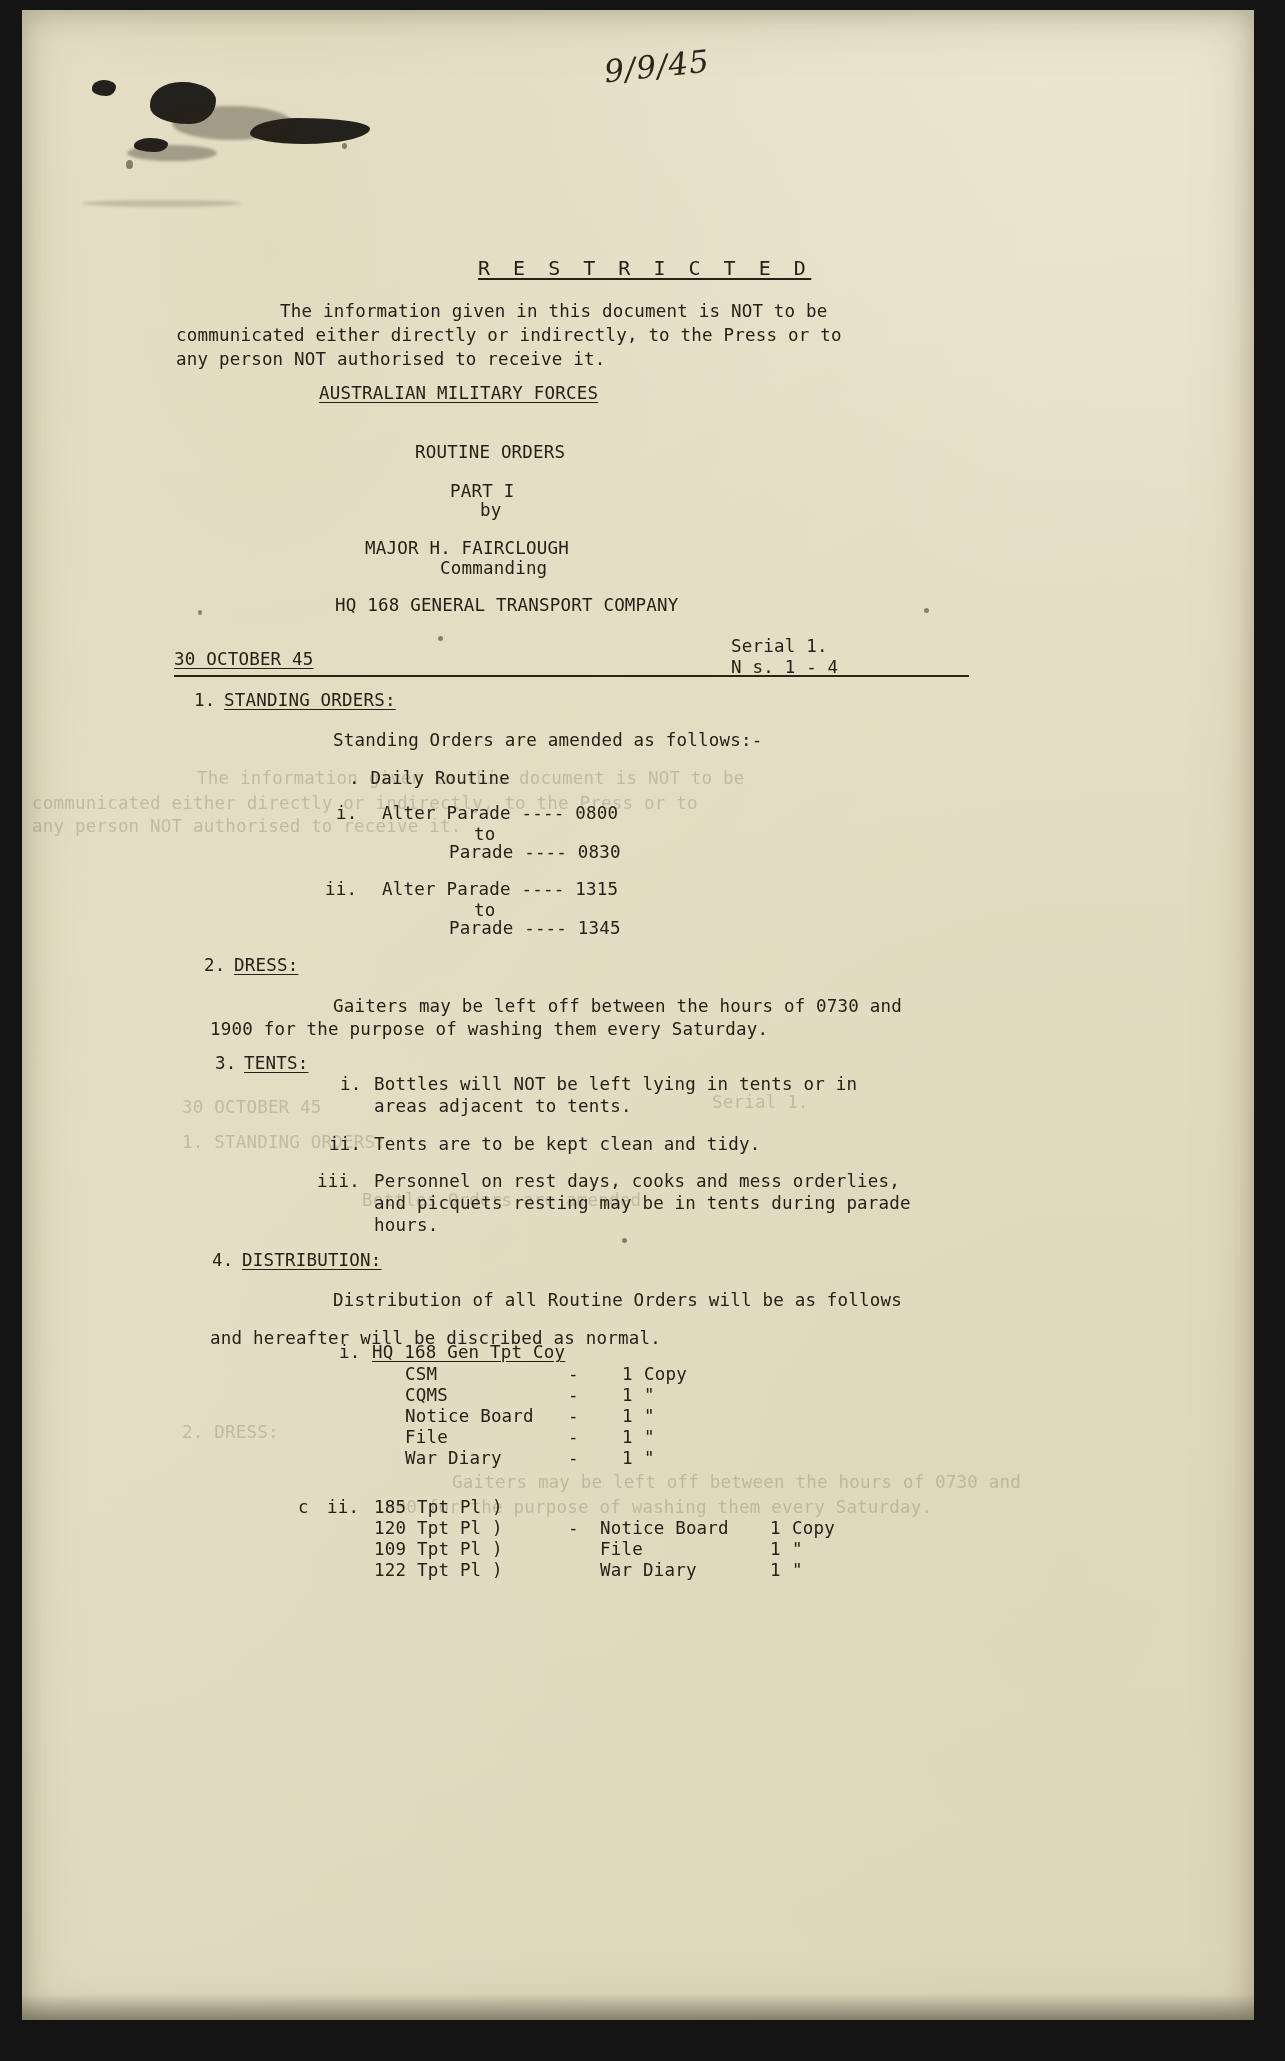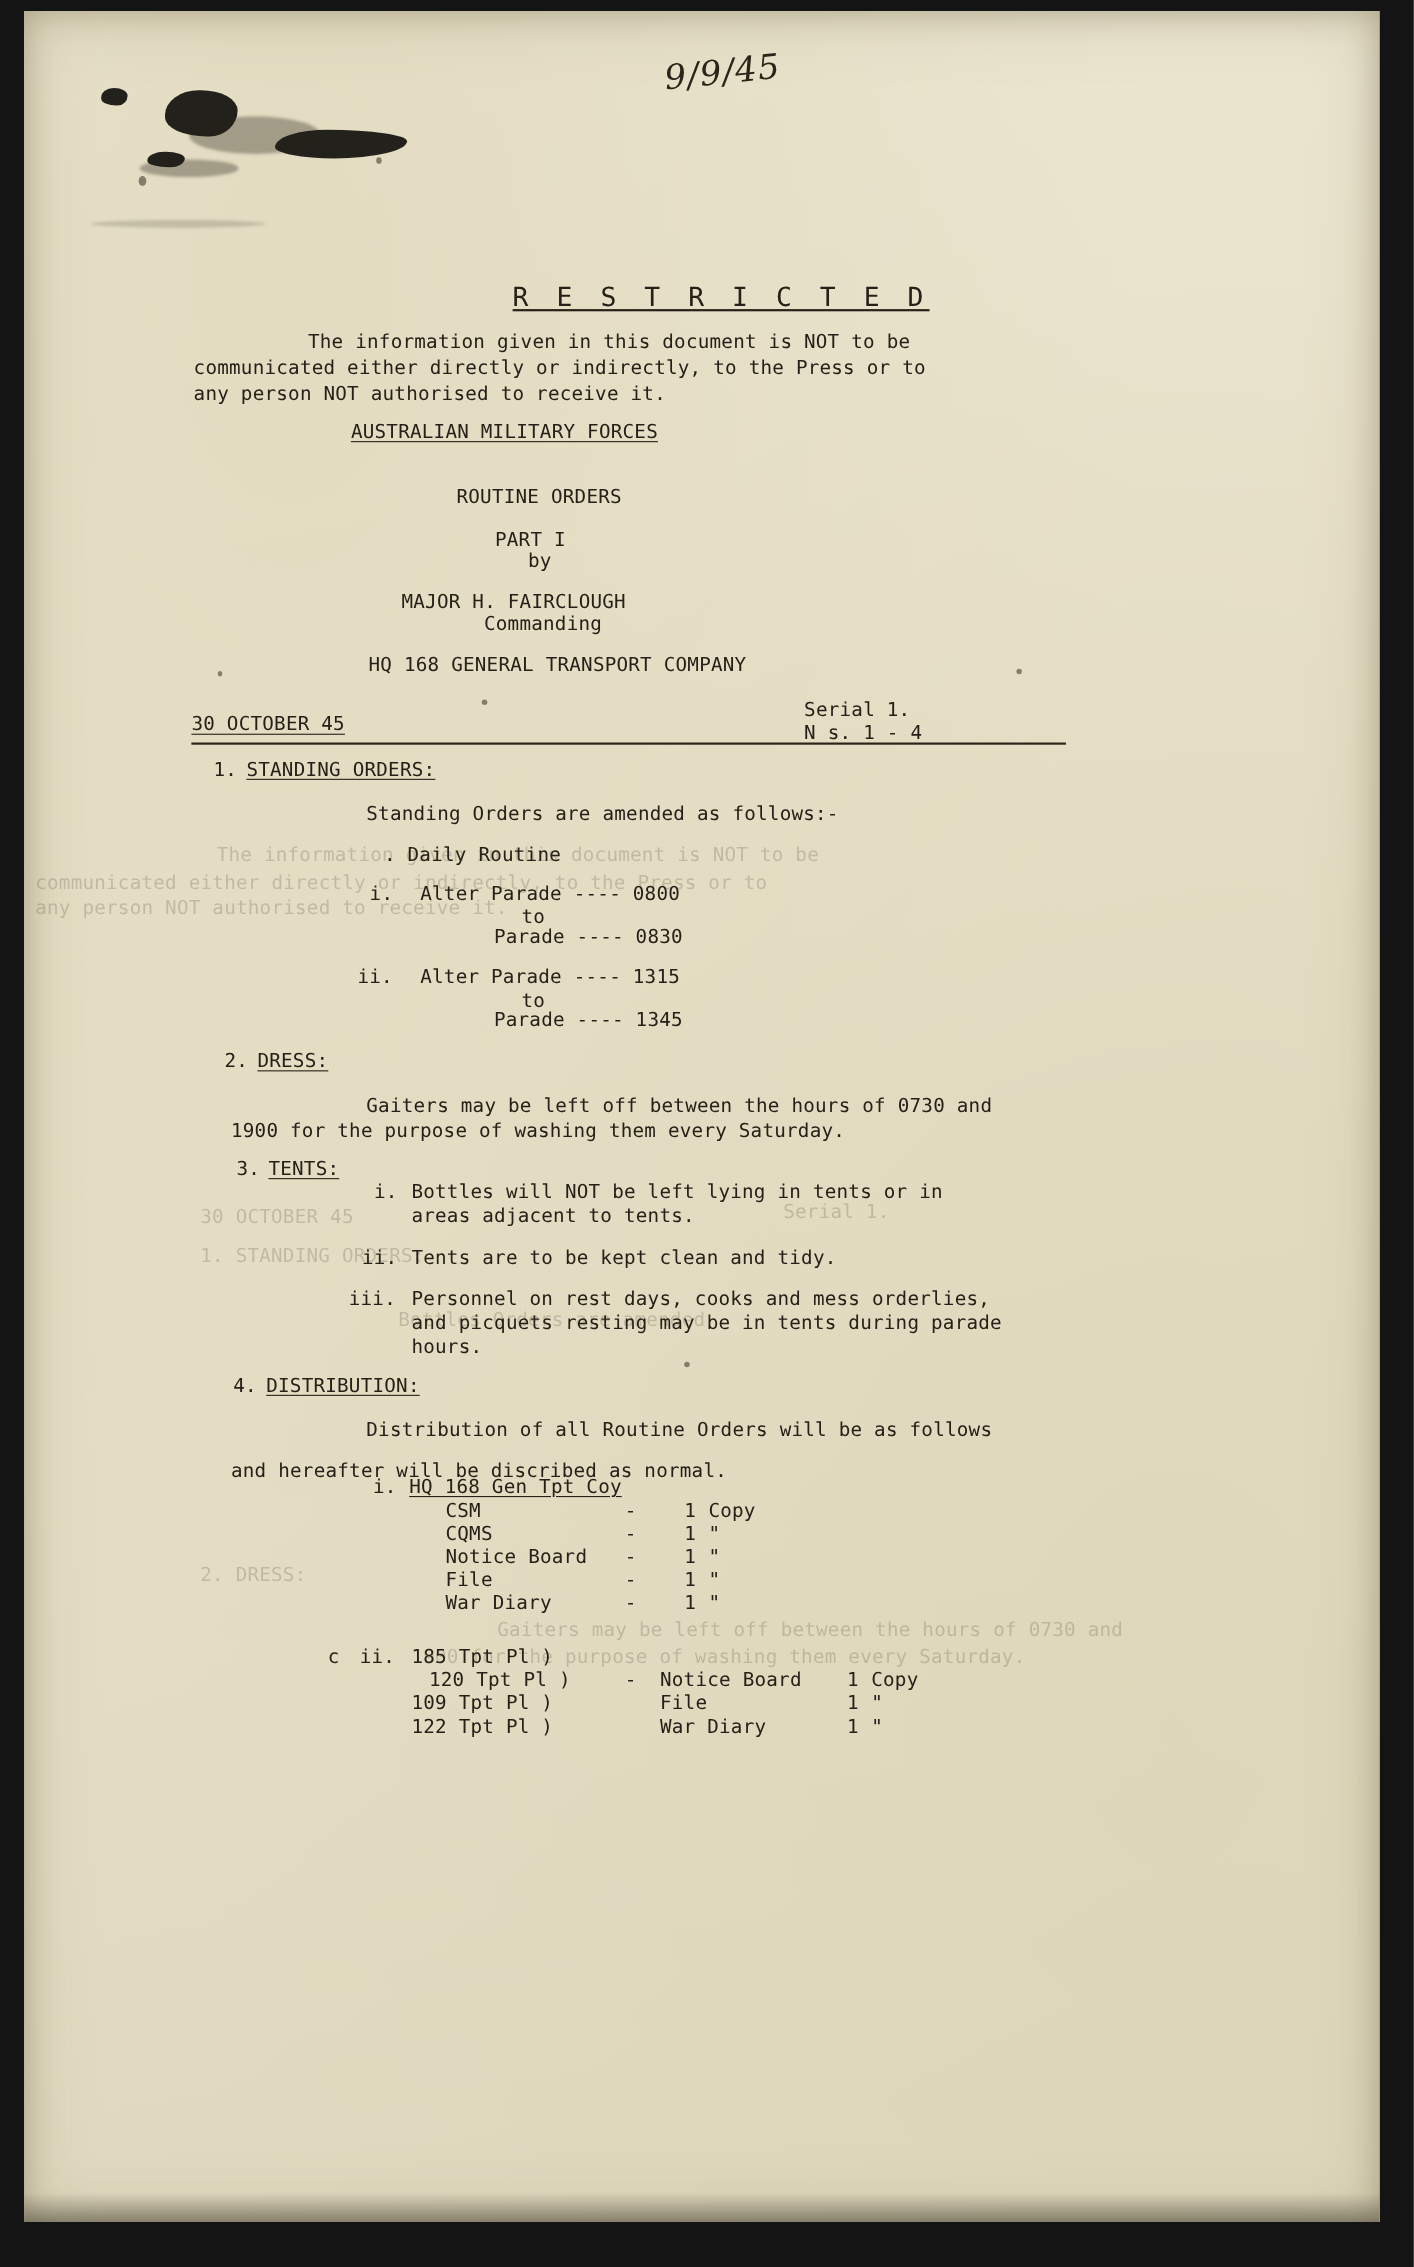--- a/index.html
+++ b/index.html
@@ -133,21 +133,21 @@
     <div class="ghost" style="left:160px; top:1122px;">1. STANDING ORDERS:</div>
     <div class="ghost" style="left:340px; top:1180px;">Bottles Orders are amended</div>
     <div class="ghost" style="left:160px; top:1412px;">2. DRESS:</div>
     <div class="ghost" style="left:430px; top:1462px;">Gaiters may be left off between the hours of 0730 and</div>
     <div class="ghost" style="left:352px; top:1487px;">1900 for the purpose of washing them every Saturday.</div>
 
     <div class="hand" style="left:582px; top:38px;">9/9/45</div>
 
     <div class="doc">
 
-      <div class="ln sp u" style="left:444px; top:248px; font-size:24px;">R E S T R I C T E D</div>
+      <div class="ln sp u" style="left:456px; top:248px; font-size:20px;">R E S T R I C T E D</div>
 
       <div class="ln" style="left:258px; top:293px;">The information given in this document is NOT to be</div>
       <div class="ln" style="left:154px; top:317px;">communicated either directly or indirectly, to the Press or to</div>
       <div class="ln" style="left:154px; top:341px;">any person NOT authorised to receive it.</div>
 
       <div class="ln u" style="left:297px; top:375px;">AUSTRALIAN MILITARY FORCES</div>
 
       <div class="ln" style="left:393px; top:434px;">ROUTINE ORDERS</div>
       <div class="ln" style="left:428px; top:473px;">PART I</div>
       <div class="ln" style="left:458px; top:492px;">by</div>
@@ -229,21 +229,21 @@
 
       <div class="ln" style="left:383px; top:1440px;">War Diary</div>
       <div class="ln" style="left:546px; top:1440px;">-</div>
       <div class="ln" style="left:600px; top:1440px;">1</div>
       <div class="ln" style="left:622px; top:1440px;">"</div>
 
       <div class="ln" style="left:276px; top:1489px;">c</div>
       <div class="ln" style="left:305px; top:1489px;">ii.</div>
 
       <div class="ln" style="left:352px; top:1489px;">185 Tpt Pl )</div>
-      <div class="ln" style="left:352px; top:1510px;margin-left:16px;">120 Tpt Pl )</div>
+      <div class="ln" style="left:352px; top:1510px;">120 Tpt Pl )</div>
       <div class="ln" style="left:352px; top:1531px;">109 Tpt Pl )</div>
       <div class="ln" style="left:352px; top:1552px;">122 Tpt Pl )</div>
 
       <div class="ln" style="left:546px; top:1510px;">-</div>
       <div class="ln" style="left:578px; top:1510px;">Notice Board</div>
       <div class="ln" style="left:748px; top:1510px;">1</div>
       <div class="ln" style="left:770px; top:1510px;">Copy</div>
 
       <div class="ln" style="left:578px; top:1531px;">File</div>
       <div class="ln" style="left:748px; top:1531px;">1</div>

